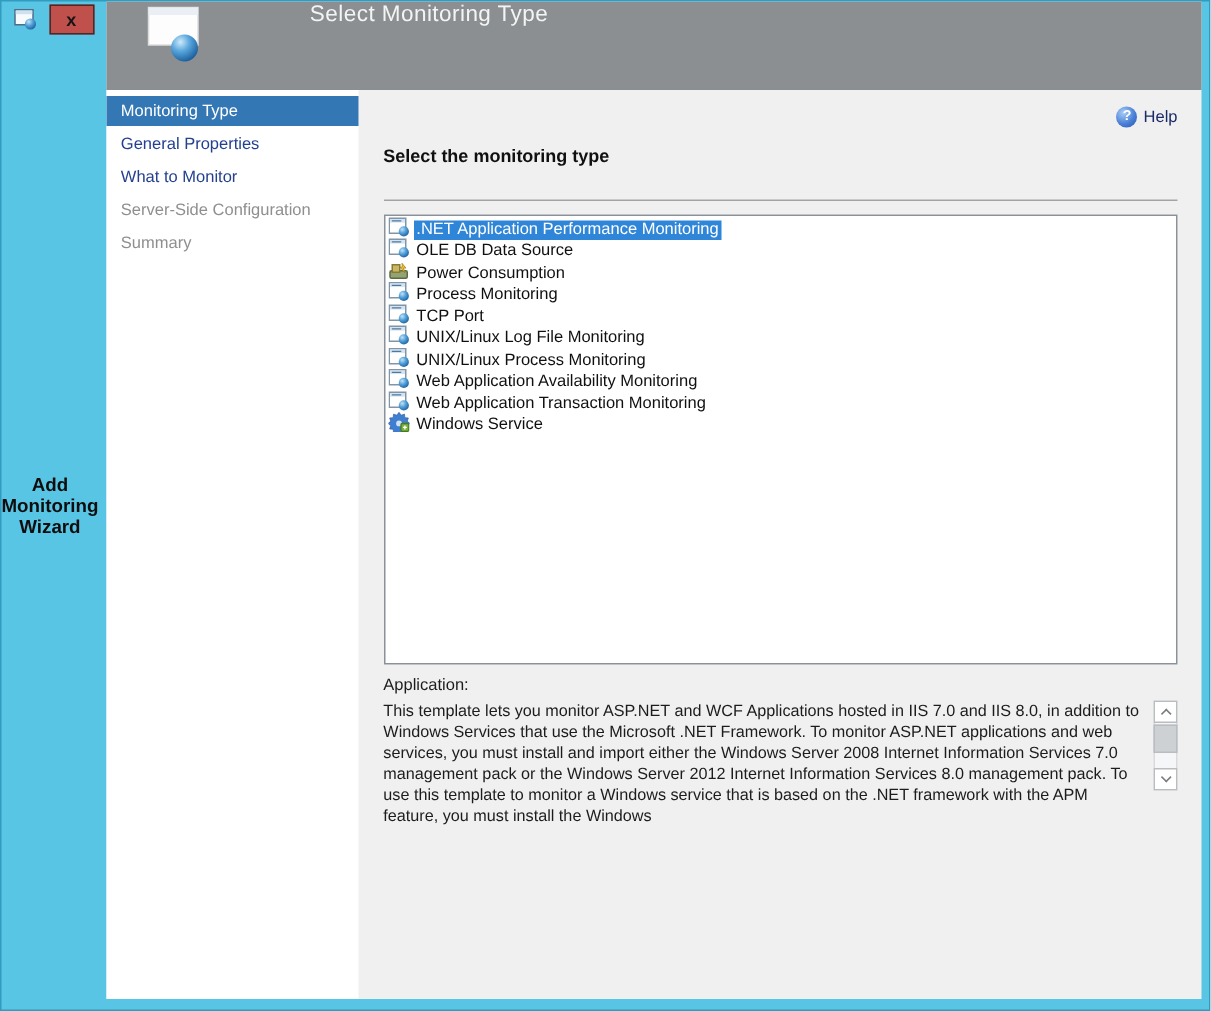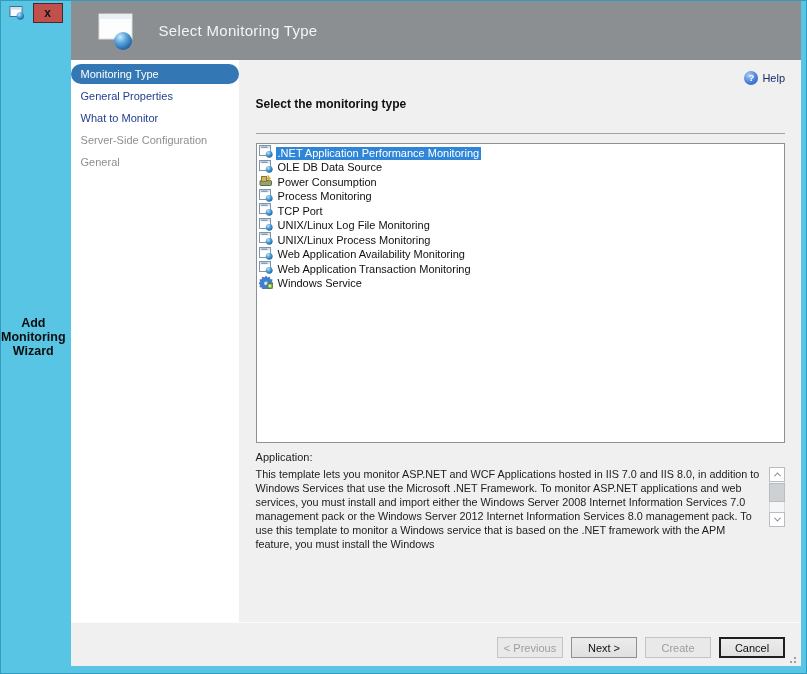--- a/index.html
+++ b/index.html
@@ -17,28 +17,28 @@
   .app-icon { position:absolute; left:8px; top:4px; width:16px; height:16px; }
   .title { width:100%; text-align:center; font-size:12.5px; font-weight:600; color:#0d0d0d; }
   .close-btn {
     position:absolute; right:3px; top:2px; width:30px; height:20px;
     background:var(--close-button-color,#c0504c); border:1px solid #45292b;
     color:#151515; font-weight:700; font-size:12px; line-height:17px;
     text-align:center; cursor:pointer; padding:0; font-family:inherit;
   }
   
   .frame { flex:1; margin:0 5px 7px 5px; display:flex; flex-direction:column; background:#f0f0f0; min-height:0; }
-  .header-band { flex:0 0 59px; background:var(--header-band-color,#8b8f92); display:flex; align-items:center; padding-left:26px; }
+  .header-band { flex:0 0 59px; background:var(--header-band-color,#8b8f92); display:flex; padding-left:26px;gap:48px; }
   .header-icon { margin-right:20px; width:42px; height:42px; }
   .header-title { color:#f4f4f4; font-size:15px; letter-spacing:.3px; }
   
   .main { flex:1; display:flex; min-height:0; }
   .sidebar { flex:0 0 168px; background:#ffffff; padding-top:4px; }
   .step { height:20px; line-height:20px; padding-left:10px; font-size:11px; margin-bottom:2px; white-space:nowrap; }
-  .step.selected { background:var(--sidebar-selected-color,#3377b5); color:#fff;border-radius:10px; }
+  .step.selected { background:var(--sidebar-selected-color,#3377b5); color:#fff; }
   .step.link { color:#24408f; cursor:pointer; }
   .step.disabled { color:#8f8f8f; }
   .content { flex:1; display:flex; flex-direction:column; padding:0 16px 0 17px; min-width:0; }
   .help-row { display:flex; justify-content:flex-end; align-items:center; margin-top:10px; height:15px; }
   .help-btn { display:flex; align-items:center; gap:4px; cursor:pointer;margin-left:43px; }
   .help-ico { width:14px; height:14px; border-radius:50%;
     background:radial-gradient(circle at 35% 30%, #a8cdf5, #4a7fd6 55%, #2356b5);
     position:relative; flex:0 0 auto; }
   .help-ico::after { content:"?"; position:absolute; inset:0; display:flex; align-items:center;
     justify-content:center; color:#fff; font-size:9.5px; font-weight:700; }
@@ -119,21 +119,21 @@
       <span class="header-title">Select Monitoring Type</span>
     </div>
 
     <div class="main">
 
       <div class="sidebar">
           <div class="step selected">Monitoring Type</div>
           <div class="step link">General Properties</div>
           <div class="step link">What to Monitor</div>
           <div class="step disabled">Server-Side Configuration</div>
-          <div class="step disabled">General</div>
+          <div class="step disabled">Summary</div>
         </div>
 
       <div class="content">
         <div class="help-row">
           <span class="help-btn">
             <span class="help-ico"></span>
             <span class="help-label">Help</span>
           </span>
         </div>
 
@@ -298,21 +298,14 @@
               <div class="sb-thumb"></div>
             </div>
             <div class="sb-btn">
               <span class="chev-down"></span>
             </div>
           </div>
         </div>
       </div>
     </div>
 
-    <div class="footer">
-      <button class="btn disabled" disabled="">&lt; Previous</button>
-        <button class="btn">Next &gt;</button>
-        <button class="btn disabled" disabled="">Create</button>
-        <button class="btn default">Cancel</button>
-        <span class="grip"></span>
-    </div>
   </div>
 </div>
 
 </body></html>

